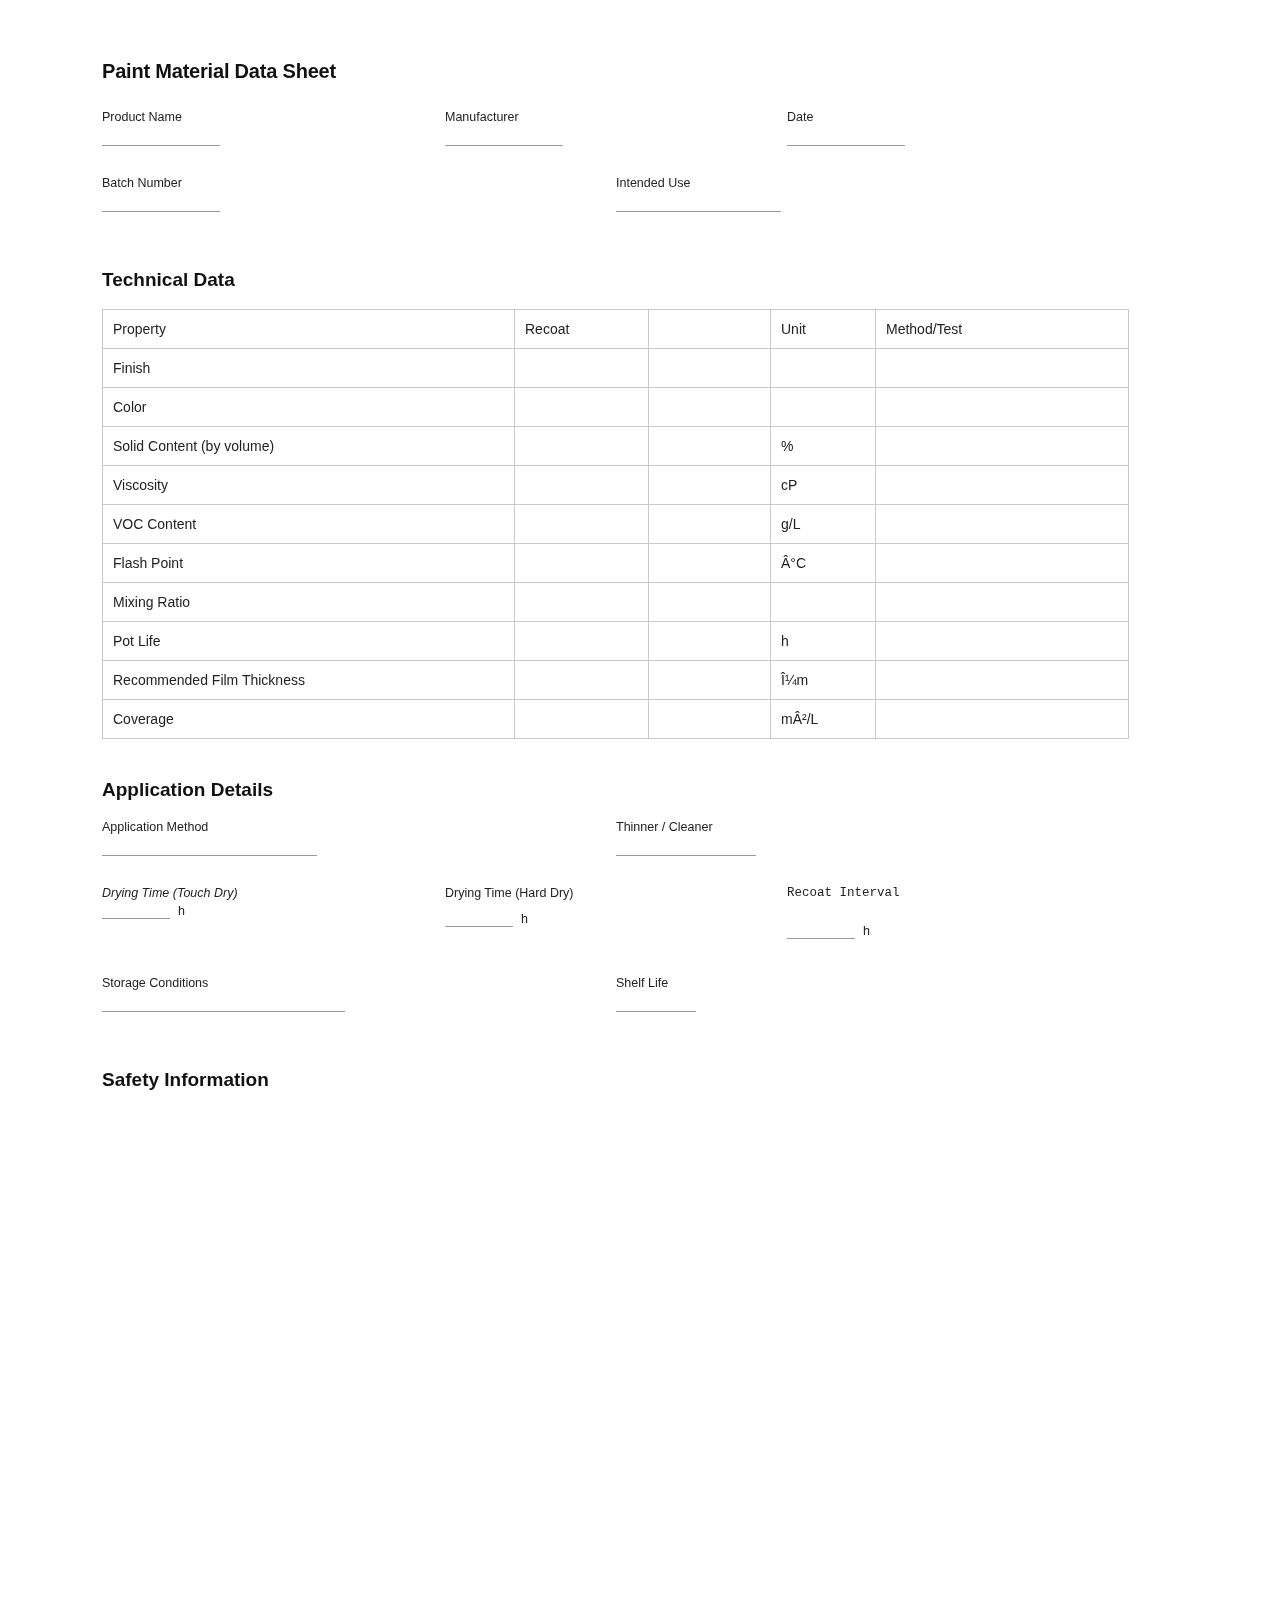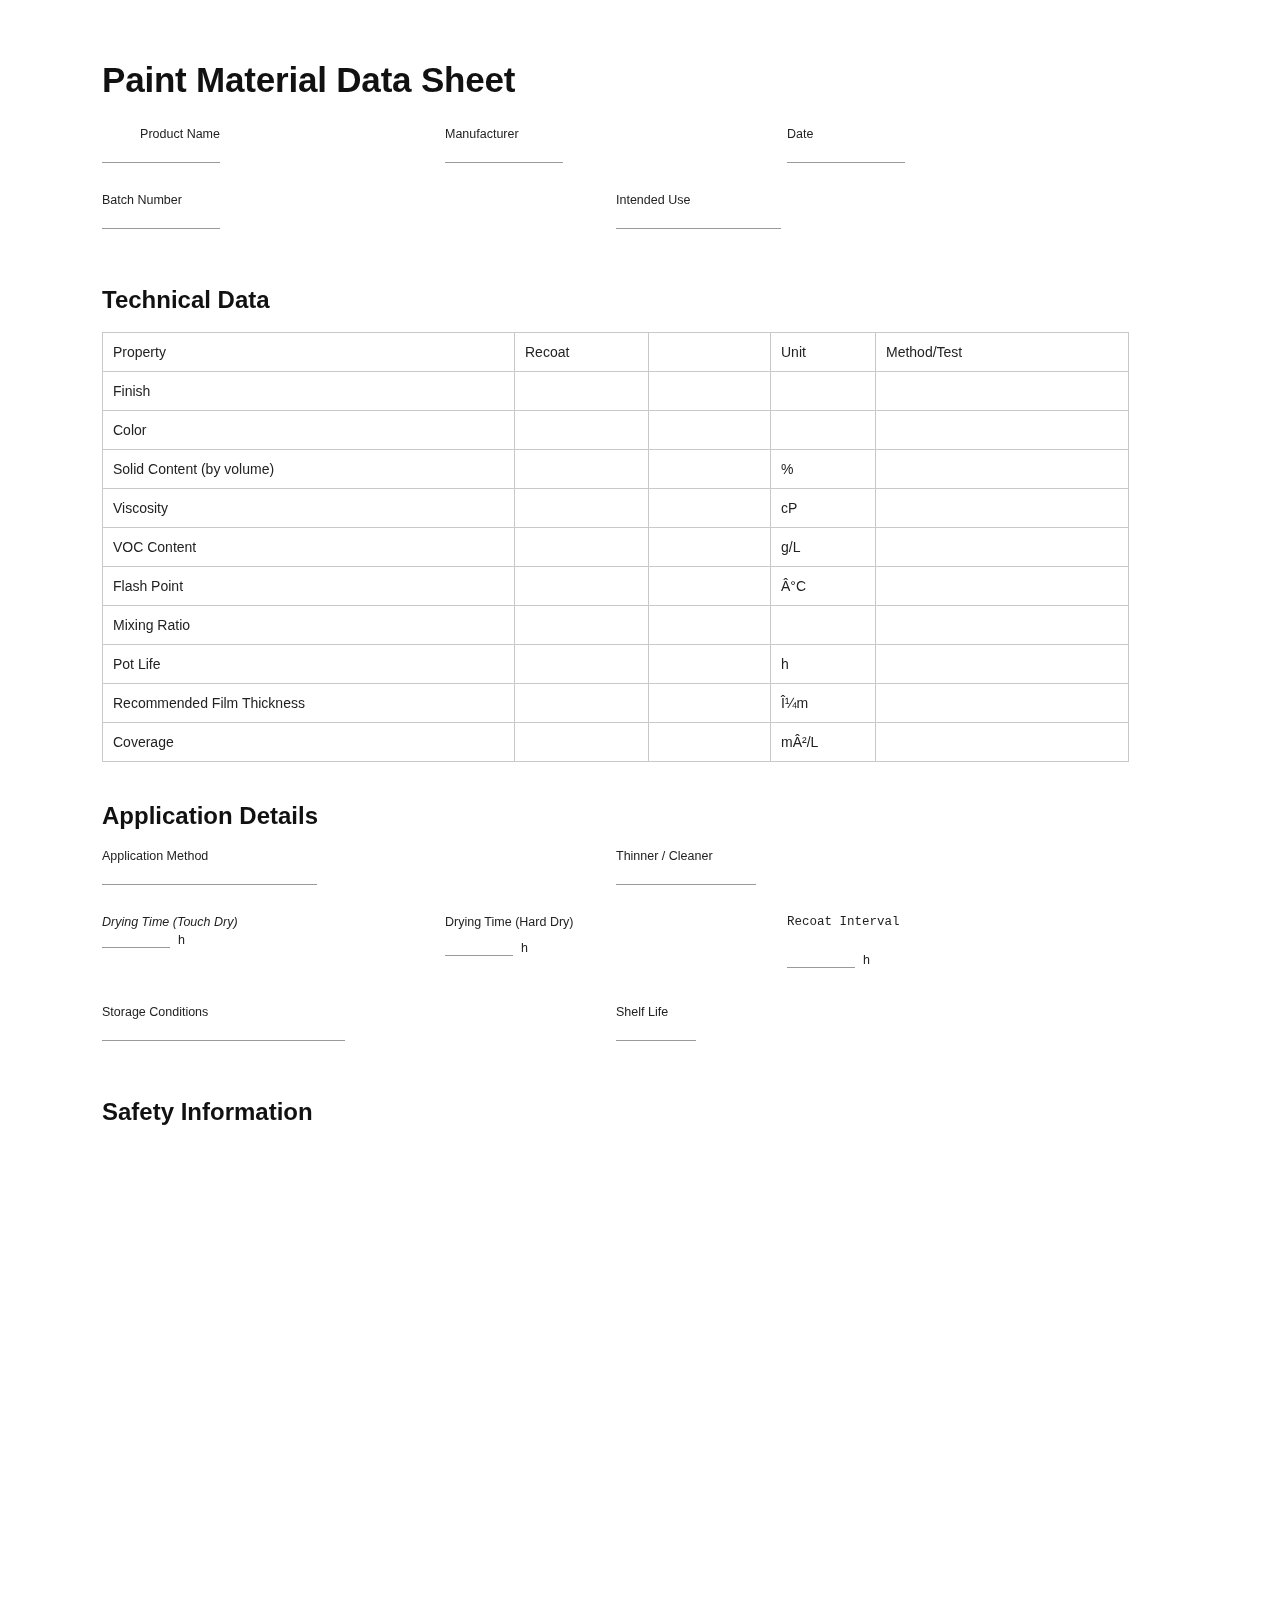--- a/index.html
+++ b/index.html
@@ -23,29 +23,29 @@
     background: #fff;
   }
   .content {
     position: absolute;
     left: 102px;
     top: 60px;
     width: 1030px;
   }
 
   h1.doc-title {
-    font-size: 35px;
+    font-size: 20px;
     font-weight: bold;
     margin: 0 0 26px 0;
     letter-spacing: -0.2px;
     color: #111;
   }
 
   h2.section-title {
-    font-size: 24px;
+    font-size: 19px;
     font-weight: bold;
     margin: 0 0 18px 0;
     color: #111;
   }
 
   
   .field-row {
     position: relative;
     height: 66px;
   }
@@ -116,21 +116,21 @@
 </style>
 </head>
 <body>
 
 <div class="page">
   <div class="content">
 
     <h1 class="doc-title">Paint Material Data Sheet</h1>
 
     <div class="field-row">
-      <div class="field" style="left:0px; width:118px;text-align:right;">
+      <div class="field" style="left:0px; width:118px;">
         <div class="field-label">Product Name</div>
         <div class="rule" style="width:118px;"></div>
       </div>
       <div class="field" style="left:343px; width:118px;">
         <div class="field-label">Manufacturer</div>
         <div class="rule" style="width:118px;"></div>
       </div>
       <div class="field" style="left:685px; width:118px;">
         <div class="field-label">Date</div>
         <div class="rule" style="width:118px;"></div>

